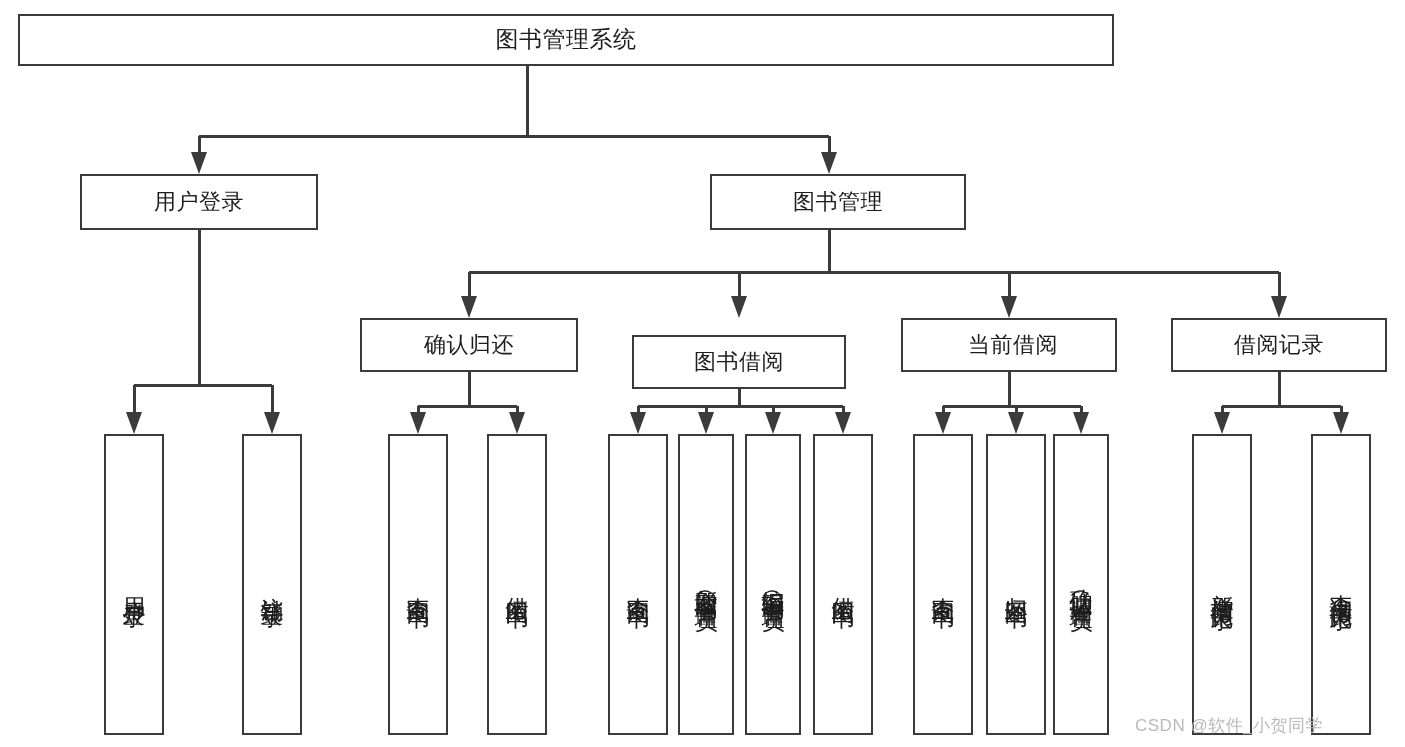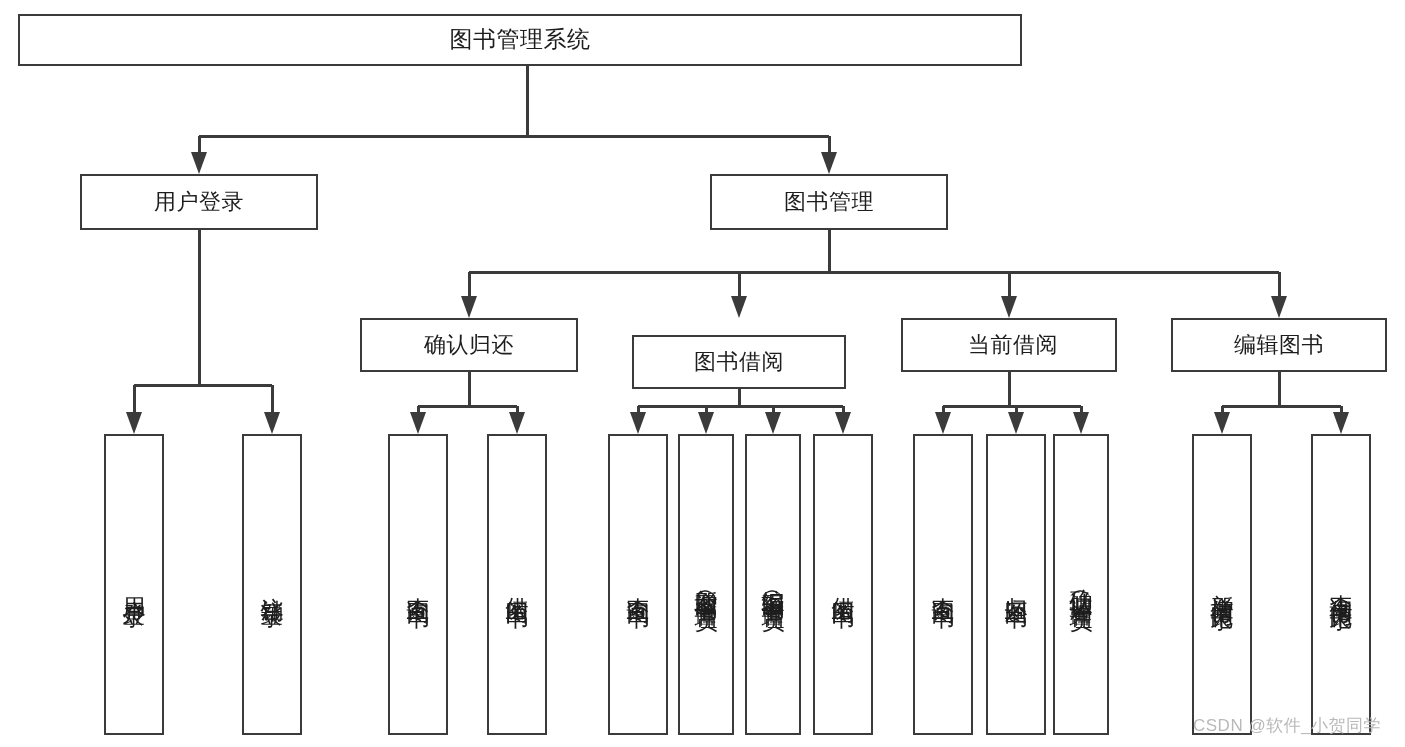--- a/index.html
+++ b/index.html
@@ -126,42 +126,42 @@
       <line x1="1081" y1="406" x2="1081" y2="414" stroke="#3b3b3b" stroke-width="3" shape-rendering="crispEdges"></line>
       <path d="M 1073 412 L 1089 412 L 1081 434 Z" fill="#3b3b3b"></path>
       <line x1="1279" y1="372" x2="1279" y2="406" stroke="#3b3b3b" stroke-width="3" shape-rendering="crispEdges"></line>
       <line x1="1222" y1="406" x2="1341" y2="406" stroke="#3b3b3b" stroke-width="3" shape-rendering="crispEdges"></line>
       <line x1="1222" y1="406" x2="1222" y2="414" stroke="#3b3b3b" stroke-width="3" shape-rendering="crispEdges"></line>
       <path d="M 1214 412 L 1230 412 L 1222 434 Z" fill="#3b3b3b"></path>
       <line x1="1341" y1="406" x2="1341" y2="414" stroke="#3b3b3b" stroke-width="3" shape-rendering="crispEdges"></line>
       <path d="M 1333 412 L 1349 412 L 1341 434 Z" fill="#3b3b3b"></path>
     </svg>
 
-  <div class="node root horiz" style="left: 18px; top: 14px; width: 1004px; height: 52px;">
+  <div class="node root horiz" style="left: 18px; top: 14px; width: 1096px; height: 52px;">
     <span class="node-label">图书管理系统</span>
   </div>
 
   <div class="node horiz" style="left: 80px; top: 174px; width: 238px; height: 56px;">
     <span class="node-label">用户登录</span>
   </div>
-  <div class="node horiz" style="left: 710px; top: 174px; width: 238px; height: 56px; align-items: center;">
+  <div class="node horiz" style="left: 710px; top: 174px; width: 256px; height: 56px; align-items: center;">
     <span class="node-label">图书管理</span>
   </div>
 
   <div class="node horiz" style="left: 360px; top: 318px; width: 218px; height: 54px;">
     <span class="node-label">确认归还</span>
   </div>
   <div class="node horiz" style="left: 632px; top: 318px; width: 214px; height: 54px; margin-top: 17px;">
     <span class="node-label">图书借阅</span>
   </div>
   <div class="node horiz" style="left: 901px; top: 318px; width: 216px; height: 54px; padding-left: 8px;">
     <span class="node-label">当前借阅</span>
   </div>
   <div class="node horiz" style="left: 1171px; top: 318px; width: 216px; height: 54px;">
-    <span class="node-label">编辑图书</span>
+    <span class="node-label">借阅记录</span>
   </div>
 
   <div class="node vert" style="left: 104px; top: 434px; width: 60px; height: 301px;">
     <span class="node-label">用户登录</span>
   </div>
   <div class="node vert" style="left: 242px; top: 434px; width: 60px; height: 301px;">
     <span class="node-label">注销登录</span>
   </div>
   <div class="node vert" style="left: 388px; top: 434px; width: 60px; height: 301px;">
     <span class="node-label">查询图书</span>
@@ -190,14 +190,14 @@
   <div class="node vert" style="left: 1053px; top: 434px; width: 56px; height: 301px;">
     <span class="node-label">确认归还（管理员）</span>
   </div>
   <div class="node vert" style="left: 1192px; top: 434px; width: 60px; height: 301px;">
     <span class="node-label">新增借阅记录</span>
   </div>
   <div class="node vert" style="left: 1311px; top: 434px; width: 60px; height: 301px;">
     <span class="node-label">查询借阅记录</span>
   </div>
 
-  <div class="watermark" style="left: 1193px; top: 714px;">CSDN @软件_小贺同学</div>
+  <div class="watermark" style="left: 1135px; top: 714px;">CSDN @软件_小贺同学</div>
 </div>
 
 </body></html>

